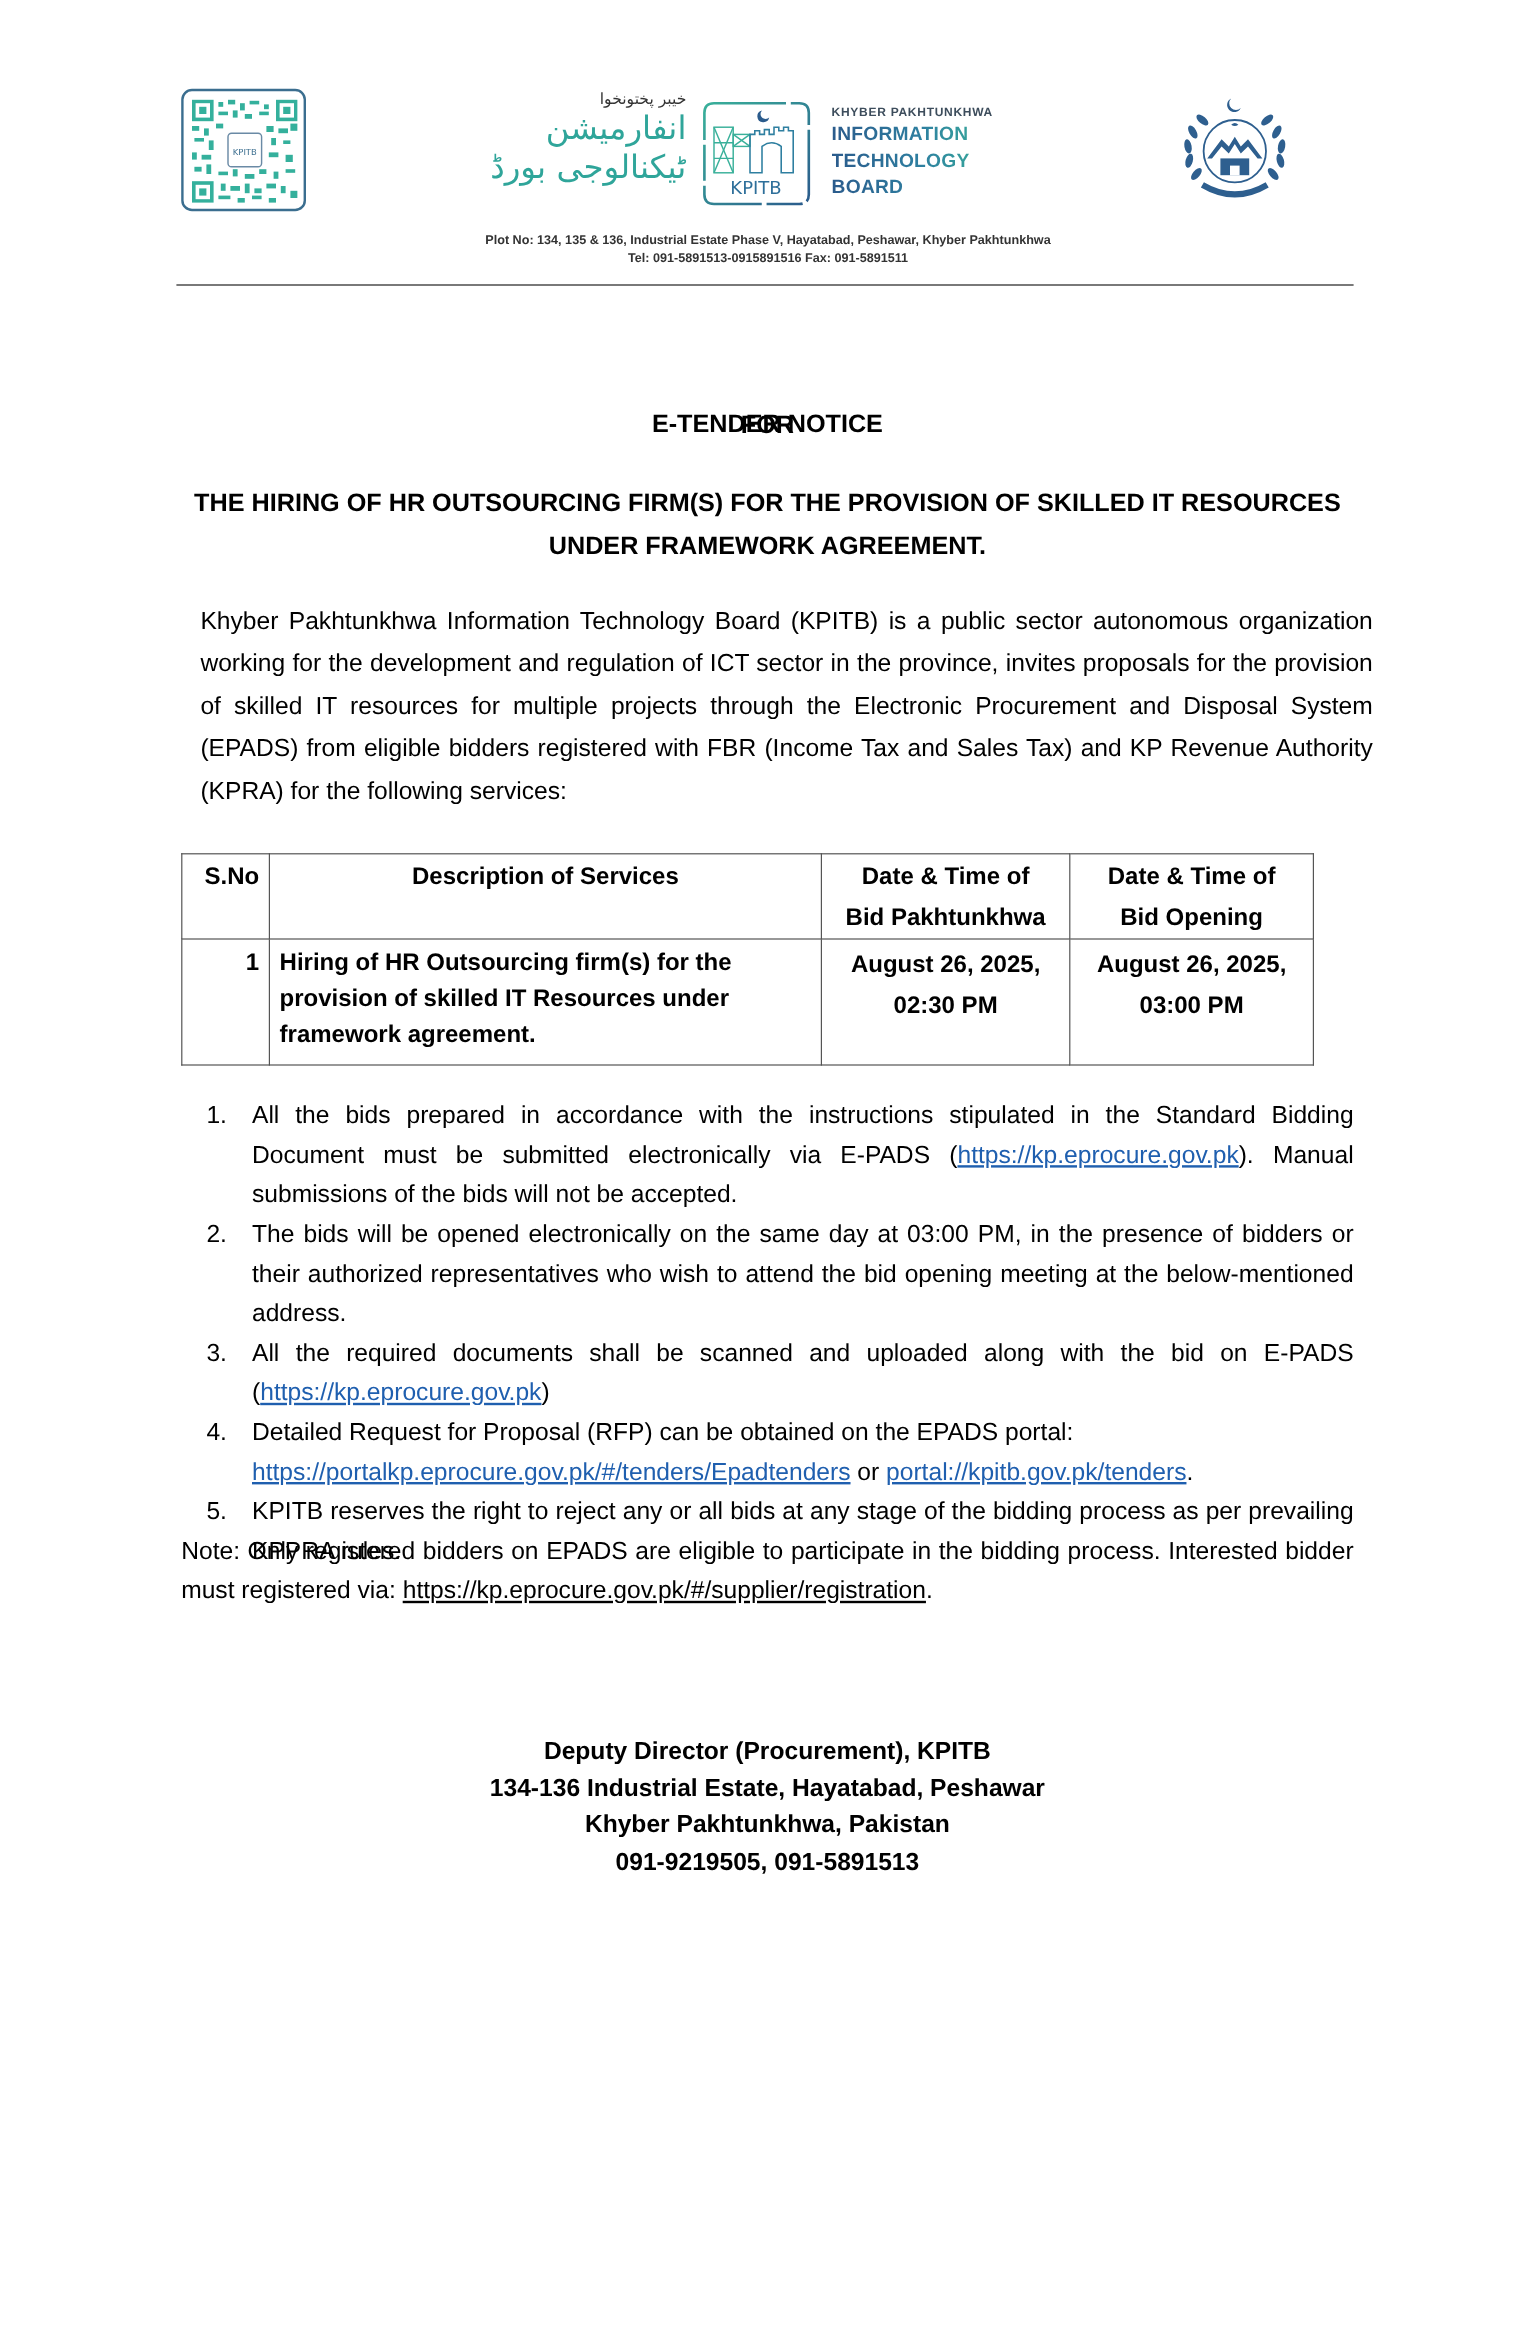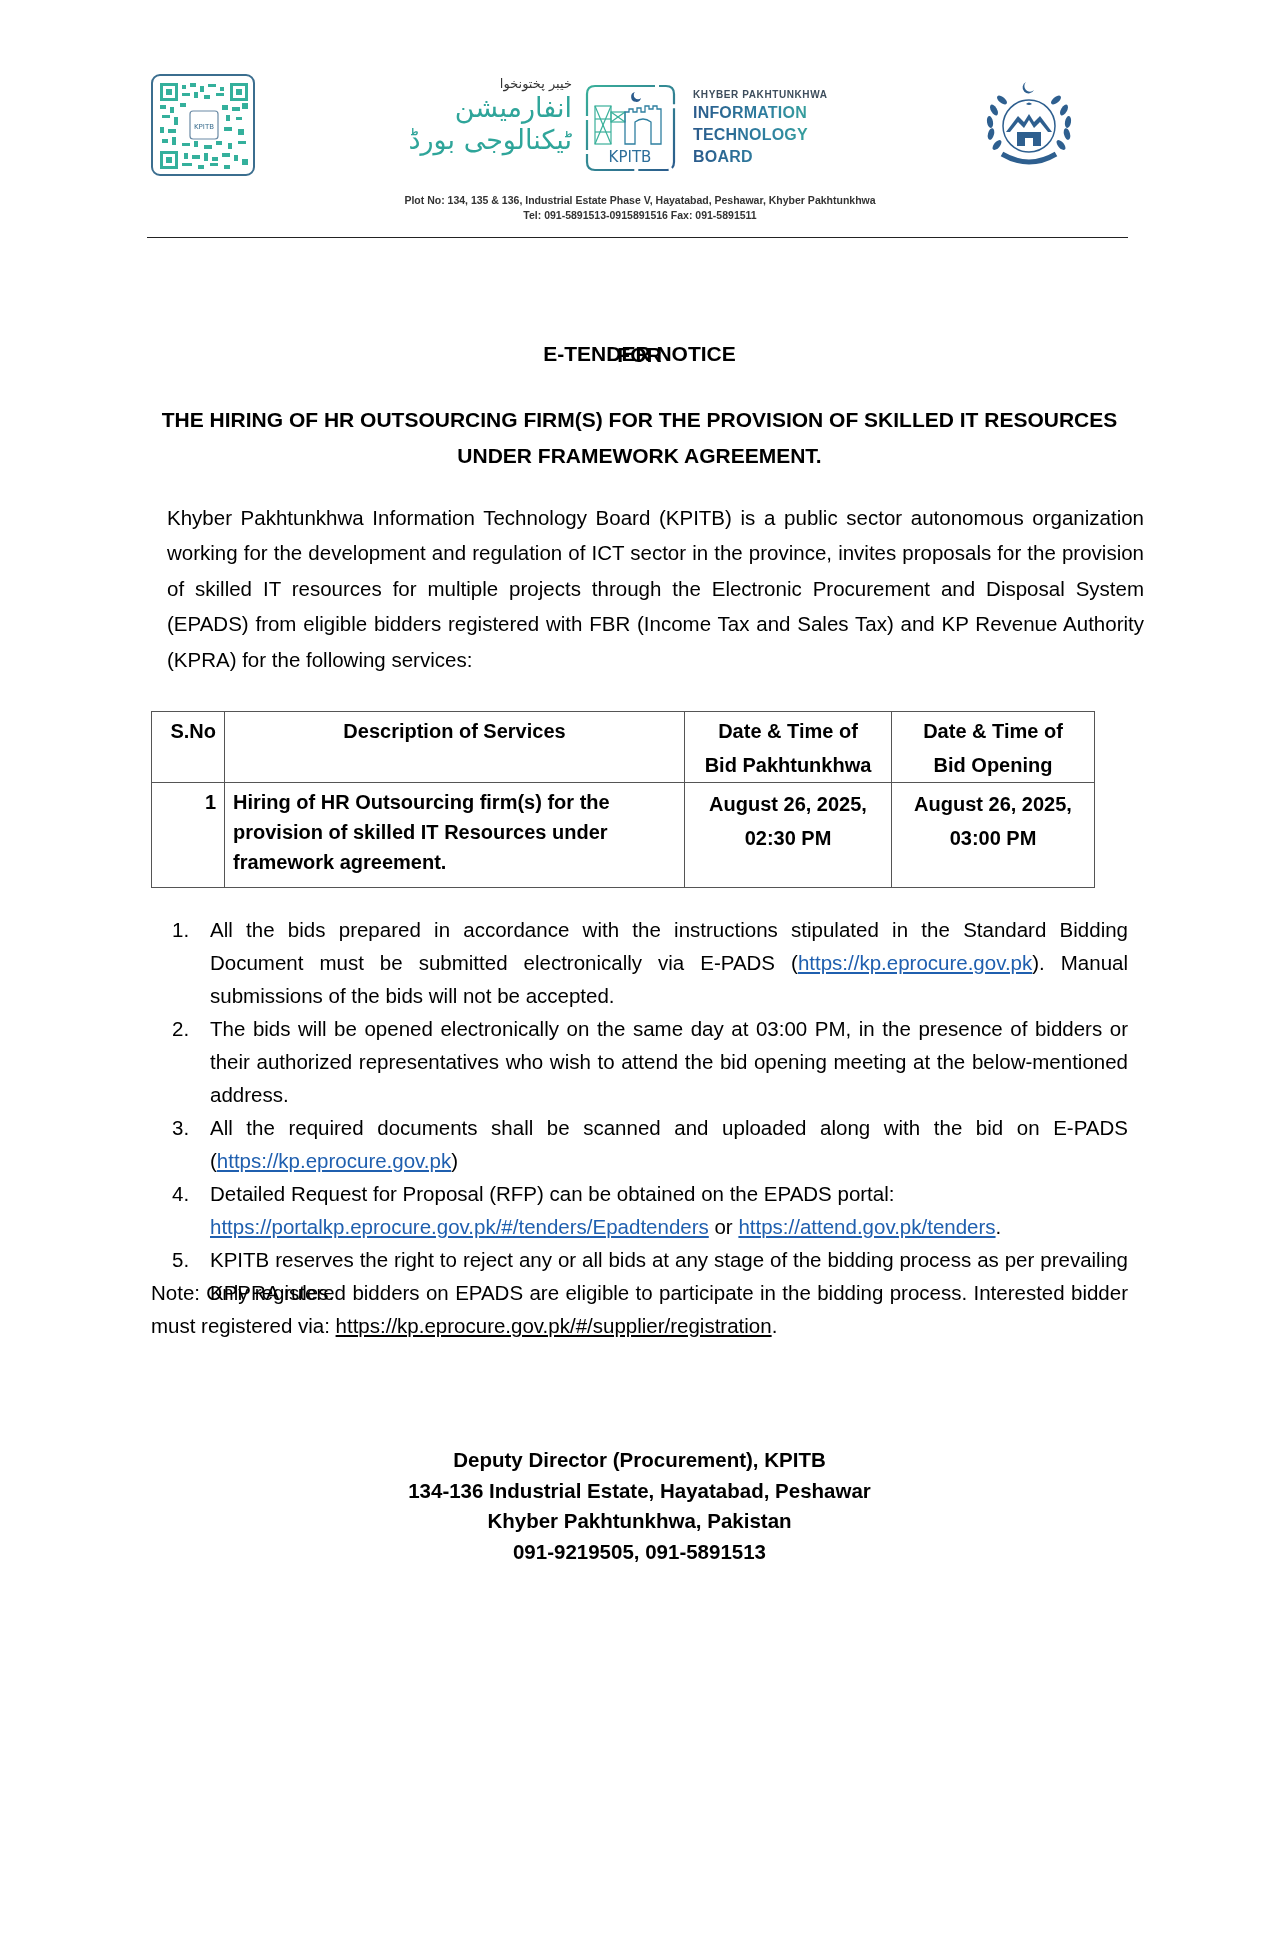--- a/index.html
+++ b/index.html
@@ -238,21 +238,21 @@
   <div class="li">
     <span class="num">2.</span>
     <span>The bids will be opened electronically on the same day at 03:00 PM, in the presence of bidders or their authorized representatives who wish to attend the bid opening meeting at the below-mentioned address.</span>
   </div>
   <div class="li">
     <span class="num">3.</span>
     <span>All the required documents shall be scanned and uploaded along with the bid on E-PADS (</span><a class="lnk">https://kp.eprocure.gov.pk</a><span>)</span>
   </div>
   <div class="li">
     <span class="num">4.</span>
-    <span>Detailed Request for Proposal (RFP) can be obtained on the EPADS portal: </span><br><a class="lnk">https://portalkp.eprocure.gov.pk/#/tenders/Epadtenders</a><span> or </span><a class="lnk">https://attend.gov.pk/tenders</a><span>.</span>
+    <span>Detailed Request for Proposal (RFP) can be obtained on the EPADS portal: </span><br><a class="lnk">https://portalkp.eprocure.gov.pk/#/tenders/Epadtenders</a><span> or </span><a class="lnk">portal://kpitb.gov.pk/tenders</a><span>.</span>
   </div>
   <div class="li">
     <span class="num">5.</span>
     <span>KPITB reserves the right to reject any or all bids at any stage of the bidding process as per prevailing KPPRA rules.</span>
   </div>
 </div>
 
 <div class="abs note">
   <span>Note: Only registered bidders on EPADS are eligible to participate in the bidding process. Interested bidder must registered via: </span><a class="lnk-black">https://kp.eprocure.gov.pk/#/supplier/registration</a><span>.</span>
 </div>

